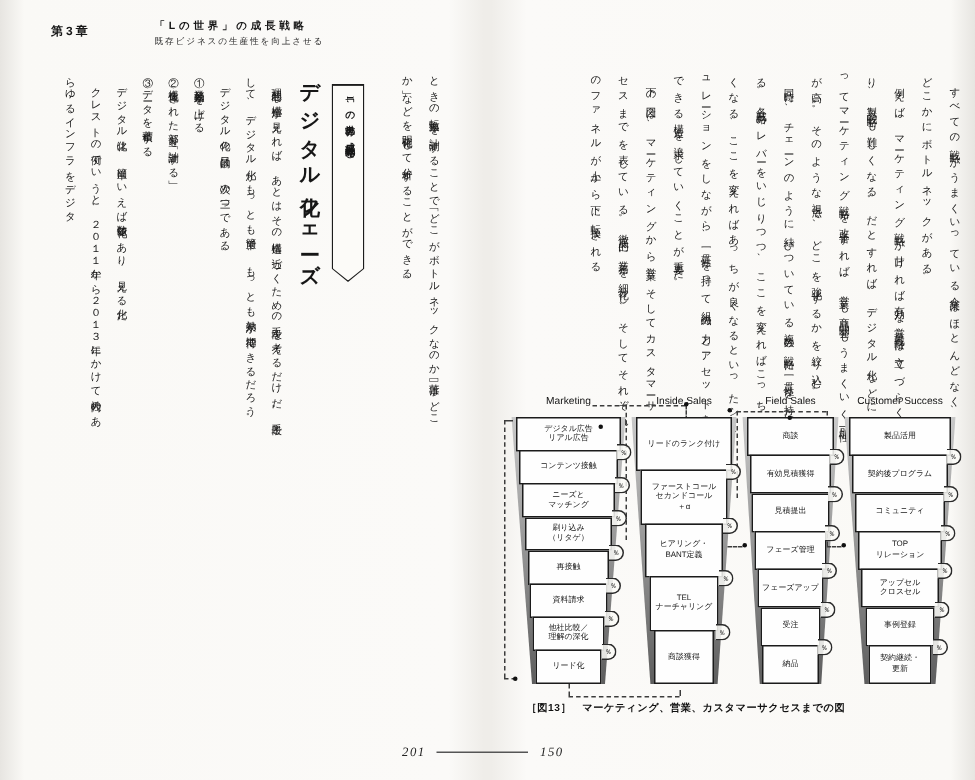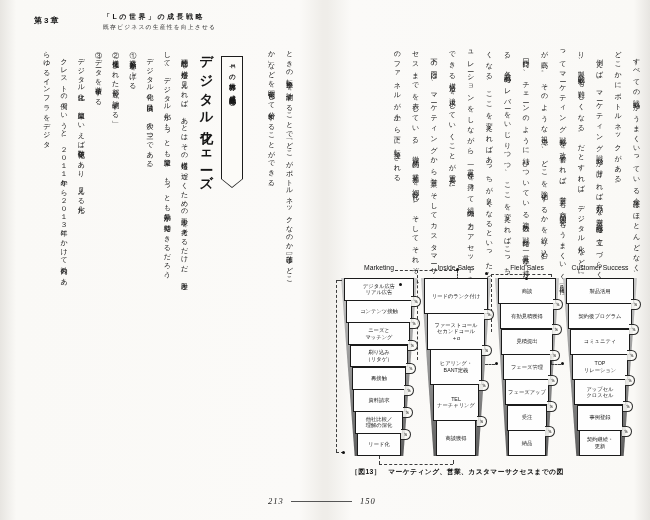--- a/index.html
+++ b/index.html
@@ -211,17 +211,17 @@
     <div class="vtext body-left" id="left-body">
         <p class="para indent">理想的な構造が見えれば、あとはその構造に近づくための手段を考えるだけだ。手段として、デジタル化がもっとも簡単で、もっとも効果が期待できるだろう。</p>
         <p class="para indent">デジタル化の目的は、次の三つである。</p>
         <p class="para">①業務効率を上げる</p>
         <p class="para">②構造化された部分を「計測する」</p>
         <p class="para">③データを蓄積する</p>
         <p class="para indent">デジタル化は、簡単にいえば数値化であり、見える化だ。</p>
         <p class="para indent">クレストの例でいうと、２０１１年から２０１３年にかけて社内のあらゆるインフラをデジタ</p>
       </div>
 
-    <div class="page-num l">213</div>
+    <div class="page-num l">201</div>
   </section>
 
   <div class="footer-rule"></div>
 </div>
 
 </body></html>

